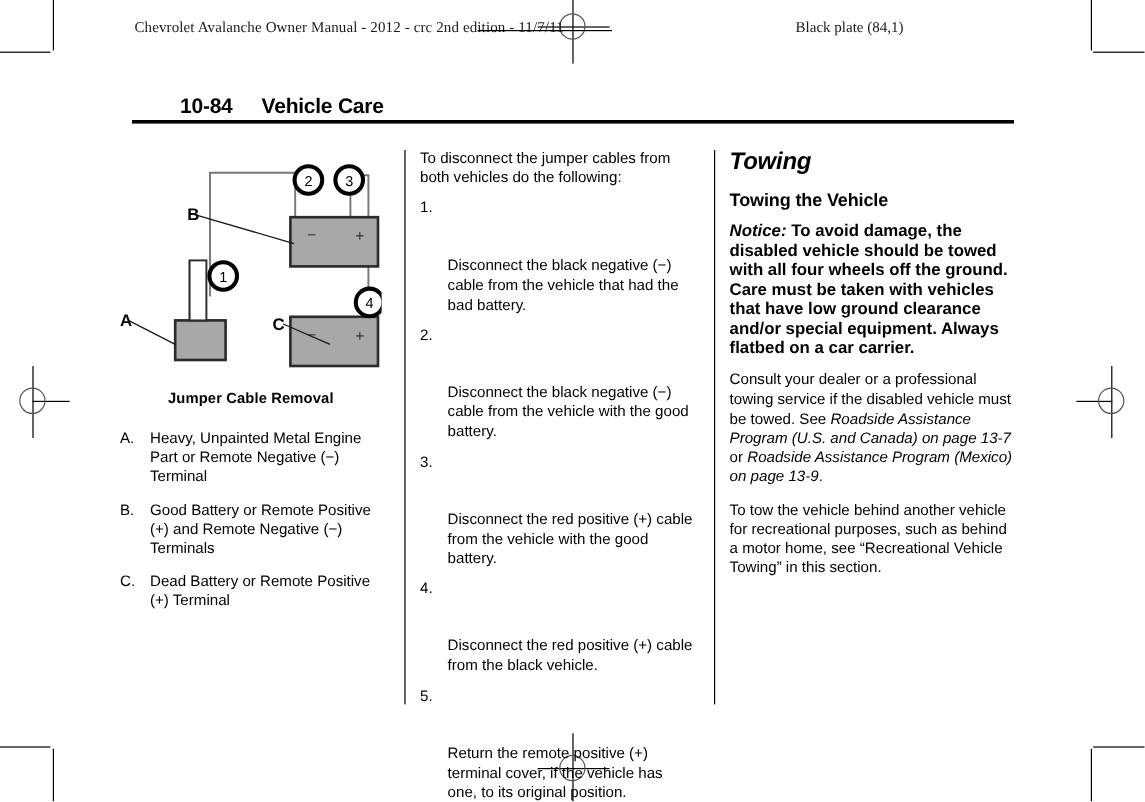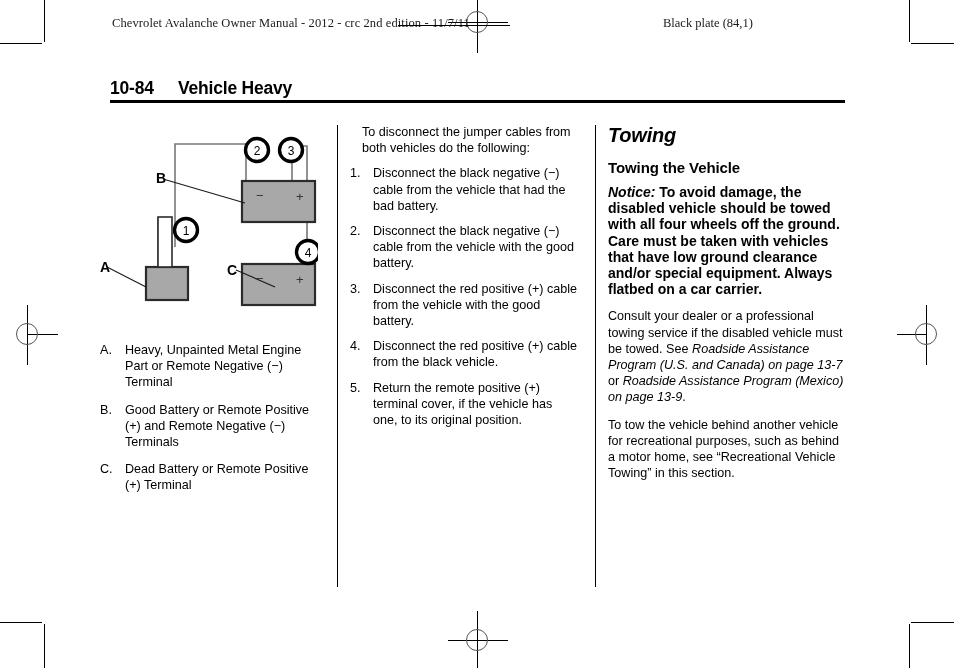--- a/index.html
+++ b/index.html
@@ -99,21 +99,21 @@
   
   .page-title {
     position: absolute;
     left: 110px;
     top: 78px;
     font-size: 17.5px;
     font-weight: bold;
     letter-spacing: -0.2px;
     white-space: nowrap;
   }
-  .page-title .num { display: inline-block; min-width: 68px; }
+  .page-title .num { display: inline-block; min-width: 68px; margin-left: 40px; }
   .title-rule {
     position: absolute;
     left: 110px;
     top: 100px;
     width: 735px;
     height: 3px;
     background: #000;
   }
 
   
@@ -161,33 +161,33 @@
   .litem .mark {
     width: 25px;
     flex: 0 0 25px;
   }
   .litem .body { flex: 1 1 auto; }
 
   
   .lead {
     font-size: 12.6px;
     line-height: 16.2px;
-    margin: 0 0 9px 12px;
+    margin: 0 0 9px 0;
   }
   .nitem {
     display: flex;
     font-size: 12.6px;
     line-height: 16.2px;
     margin-bottom: 9px;
   }
   .nitem .mark {
     width: 23px;
     flex: 0 0 23px;
   }
-  .nitem .body { flex: 1 1 auto; }
+  .nitem .body { flex: 1 1 auto; margin-top: 48px; }
 
   
   .h1 {
     font-size: 20px;
     font-weight: bold;
     margin: 0 0 2px 0;
     letter-spacing: -0.2px;
     font-style: italic;
   }
   .h2 {
@@ -252,21 +252,21 @@
     <div class="rv"></div>
       <div class="rh"></div>
       <div class="rc"></div>
   </div>
 
   <div class="runhead">Chevrolet Avalanche Owner Manual - 2012 - crc 2nd edition - 11/7/11</div>
   <div class="runhead-line"></div>
   <div class="blackplate">Black plate (84,1)</div>
 
   <div class="page-title">
-    <span class="num">10-84</span><span>Vehicle Heavy</span>
+    <span class="num">10-84</span><span>Vehicle Care</span>
   </div>
   <div class="title-rule"></div>
 
   <div class="col-rule" style="left:337px;"></div>
   <div class="col-rule" style="left:595px;"></div>
 
   <div class="col" id="col1">
 
     <div class="figure-wrap">
       <svg width="218" height="200" viewBox="0 0 218 200" xmlns="http://www.w3.org/2000/svg">
@@ -313,20 +313,21 @@
           <circle cx="191" cy="26" r="11.5" fill="#ffffff" stroke="#000" stroke-width="3.4"></circle>
           <text class="difont" x="191" y="31" font-size="12" text-anchor="middle" fill="#000">3</text>
         </g>
         <g>
           <circle cx="208" cy="128" r="11.5" fill="#ffffff" stroke="#000" stroke-width="3.4"></circle>
           <text class="difont" x="208" y="133" font-size="12" text-anchor="middle" fill="#000">4</text>
         </g>
       </svg>
     </div>
 
+    <div class="fig-caption">Jumper Cable Removal</div>
 
     <div class="lettered">
       <div class="litem">
         <span class="mark">A.</span>
         <span class="body">Heavy, Unpainted Metal Engine Part or Remote Negative (−) Terminal</span>
       </div>
       <div class="litem">
         <span class="mark">B.</span>
         <span class="body">Good Battery or Remote Positive (+) and Remote Negative (−) Terminals</span>
       </div>

